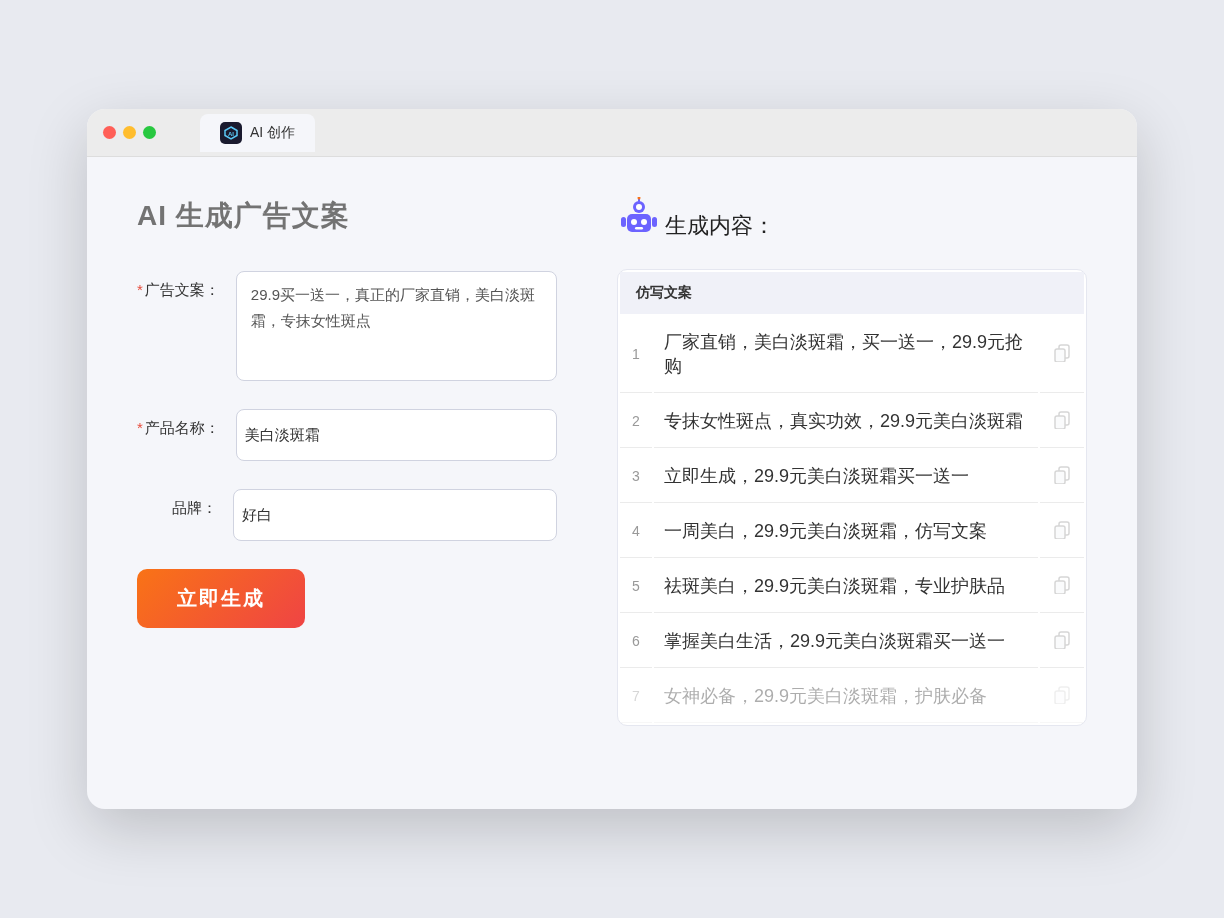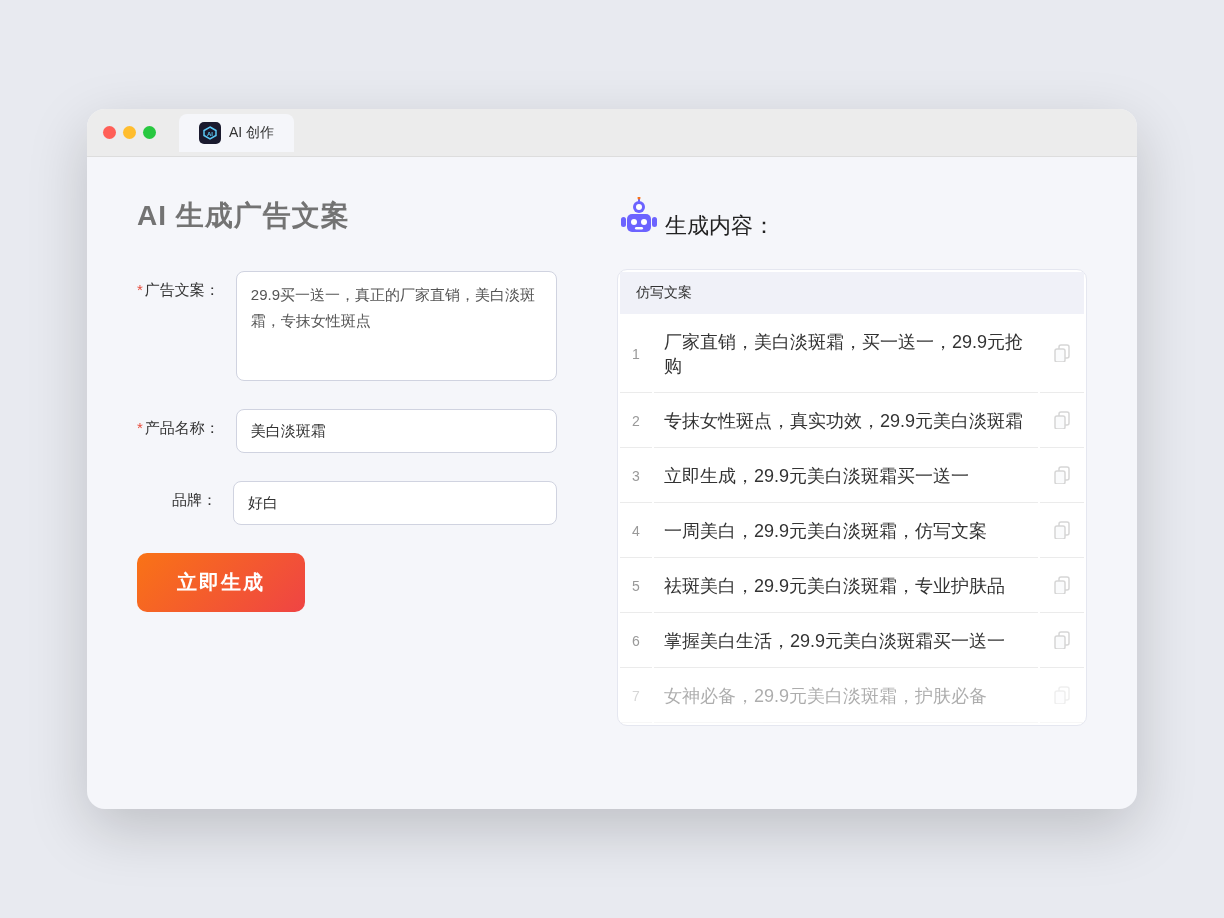--- a/index.html
+++ b/index.html
@@ -19,21 +19,21 @@
       box-shadow: 0 20px 60px rgba(0,0,0,0.18);
       overflow: hidden;
       position: relative;
     }
     .title-bar {
       background: #ececec;
       height: 48px;
       display: flex;
       align-items: center;
       padding: 16px 16px;
-      gap: 7px;
+      gap: 28px;
       border-bottom: 1px solid #ddd;
     }
     .traffic-lights {
       display: flex;
       gap: 7px;
       align-items: center;
     }
     .traffic-light {
       width: 13px;
       height: 13px;
@@ -111,27 +111,27 @@
       height: 110px;
       background: #fff;
       outline: none;
       font-family: inherit;
       line-height: 1.7;
     }
     .form-input {
       flex: 1;
       border: 1.5px solid #d0d3e0;
       border-radius: 8px;
-      padding: 10px 14px;
+      padding: 10px 8px;
       font-size: 15px;
       color: #333;
       background: #fff;
       outline: none;
       font-family: inherit;
-      height: 44px;
+      height: 52px;
     }
     .generate-btn {
       background: linear-gradient(135deg, #f97316, #ef4444);
       color: #fff;
       border: none;
       border-radius: 10px;
       padding: 16px 40px;
       font-size: 20px;
       font-weight: bold;
       cursor: pointer;
@@ -154,21 +154,21 @@
     }
     .result-title {
       font-size: 22px;
       color: #222;
       font-weight: 500;
     }
     .result-col-header {
       padding: 12px 16px;
       background: #f0f1f8;
       font-size: 14px;
-      font-weight: normal;
+      font-weight: bold;
       color: #333;
       text-align: left;
     }
     .result-row {
       border-bottom: 1px solid #eaeaea;
     }
     .result-row:last-child {
       border-bottom: none;
     }
     .result-row.faded {

